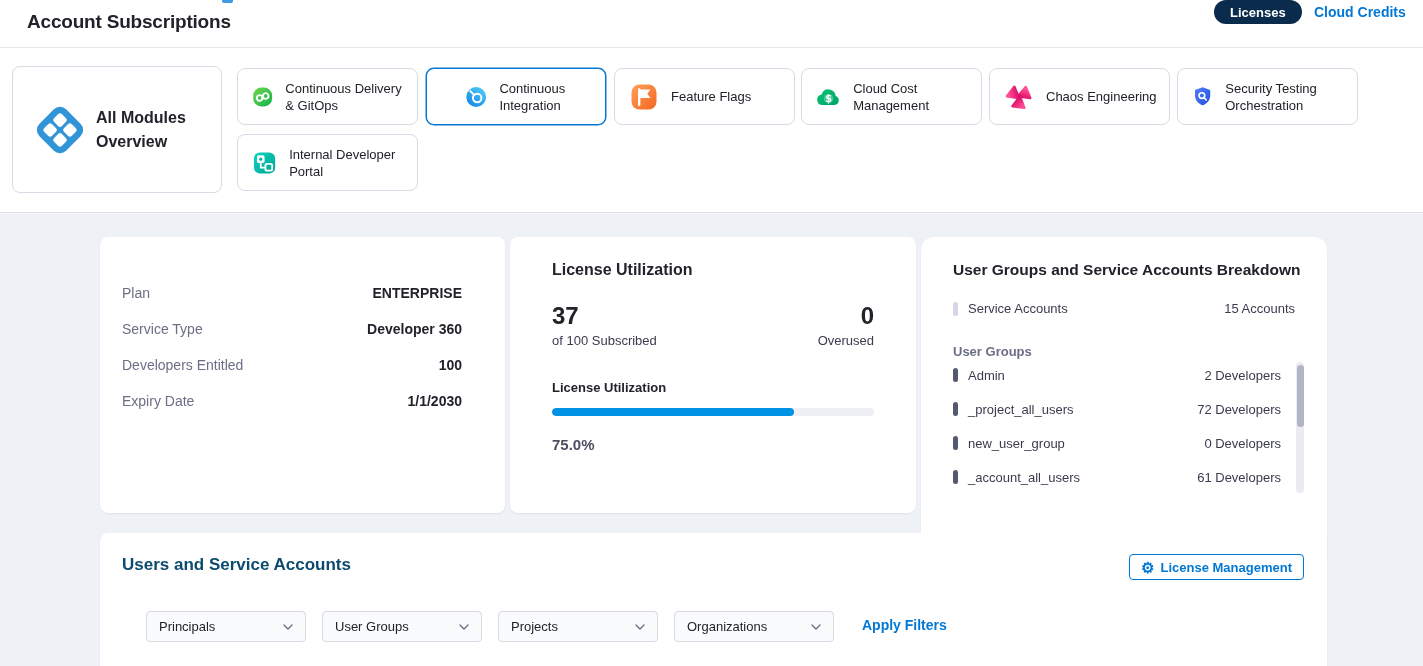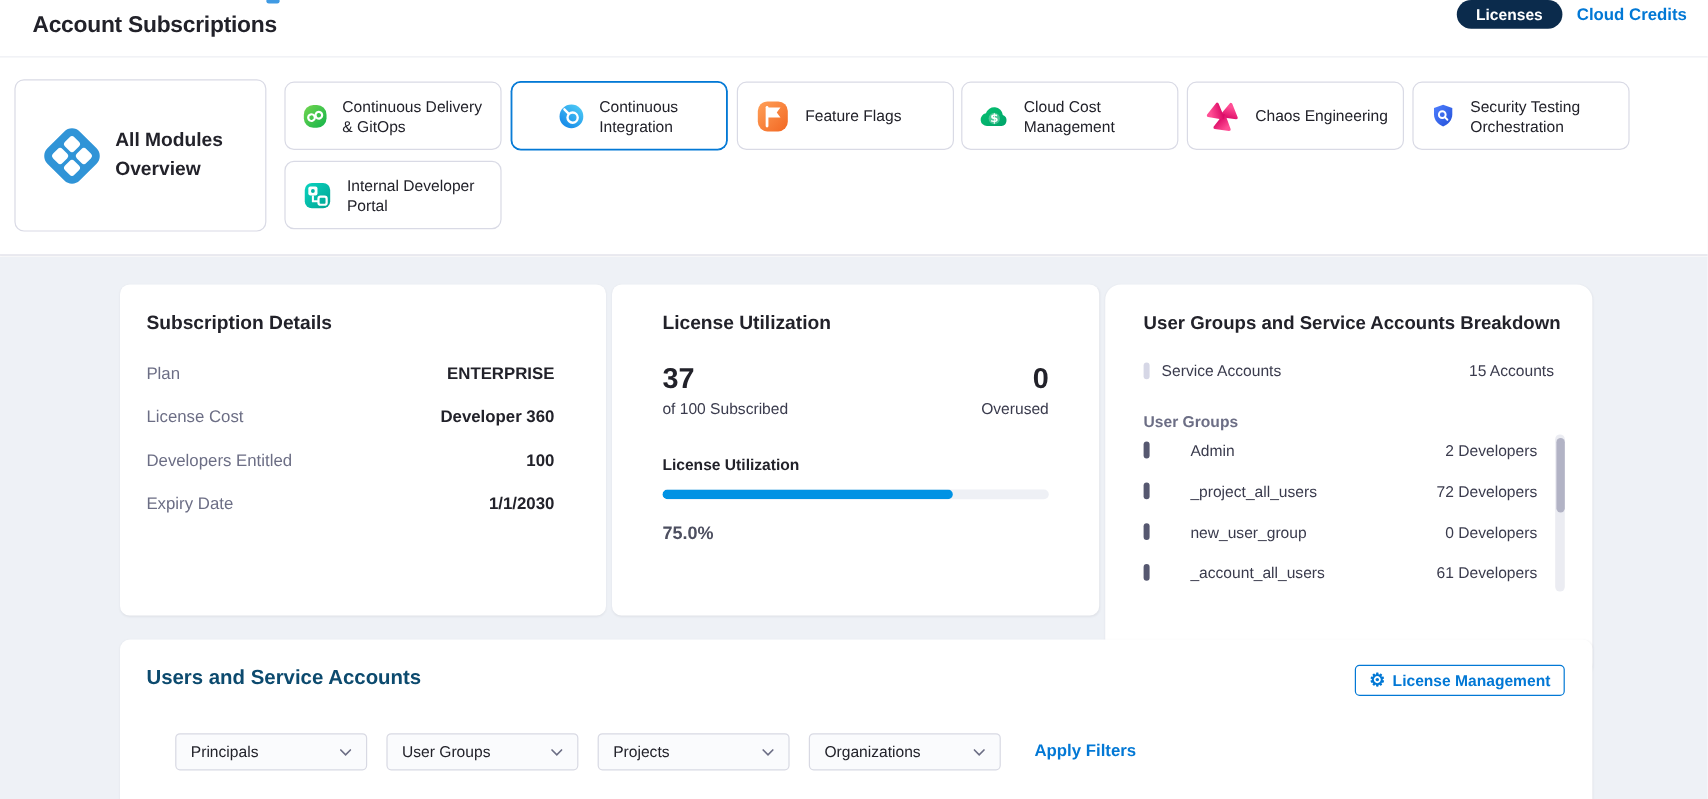--- a/index.html
+++ b/index.html
@@ -41,21 +41,21 @@
   .bk-title { font-size:15.5px; white-space:nowrap; }
   .bk-row { display:flex; align-items:center; }
   .bk-pill { width:5px; height:14px; border-radius:2.5px; margin-right:10px; flex:none; }
   .pill-light { background:#d6d7e6; }
   .pill-dark { background:#565870; }
   .bk-label { font-size:13px; color:#3a3b4d; flex:1; }
   .bk-value { font-size:13px; color:#3a3b4d; }
   .sa-row { margin-top:22px; }
   .groups-heading { margin-top:28px; font-size:13px; font-weight:bold; color:#6c6e85; line-height:16px; }
   .group-list { margin-top:-2px; }
-  .group-row { height:34px; padding-right:14px;gap:24px; }
+  .group-row { height:34px; padding-right:14px; }
   .bk-scrollbar { position:absolute; right:23px; top:125px; width:8px; height:131px; background:#ebecf2; border-radius:4px; }
   .bk-thumb { position:absolute; left:0.5px; top:3px; width:7px; height:62px; background:#b2b3c5; border-radius:3.5px; }
 
   .card-users { left:100px; top:319px; width:1227px; height:200px; }
   .users-title { position:absolute; left:22px; top:22px; font-size:17px; font-weight:bold; color:#0c4a6e; }
   .lm-button { position:absolute; right:23px; top:21px; height:26px; padding:0 11px; display:flex; align-items:center; gap:6px; background:#fff; border:1px solid #0278d5; border-radius:4px; color:#0278d5; font-size:13px; font-weight:bold; font-family:inherit; cursor:pointer; }
   .gear { font-size:15px; line-height:1; }
   .filters { position:absolute; left:46px; top:78px; display:flex; gap:16px; }
   .dropdown { width:160px; height:31px; background:#fafbfd; border:1px solid #d8d9e3; border-radius:4px; display:flex; align-items:center; justify-content:space-between; padding:0 12px; cursor:pointer; }
   .dd-label { font-size:13px; color:#22222a; }
@@ -193,28 +193,27 @@
       <path d="M11.5 16v5.5h5" stroke="#fff" stroke-width="2" fill="none"></path>
       <rect x="17" y="17" width="8" height="8" rx="2" fill="none" stroke="#fff" stroke-width="2.2"></rect>
     </svg>
     <div class="mod-label">Internal Developer Portal</div>
   </div>
 </div>
 
 <div class="gray-section">
 
   <div class="card card-sub">
-    <div class="card-title">Subscription Details</div>
     <div class="sub-rows">
       <div class="sub-row">
         <span class="sub-label">Plan</span>
         <span class="sub-value">ENTERPRISE</span>
       </div>
       <div class="sub-row">
-        <span class="sub-label">License Cost</span>
+        <span class="sub-label">Service Type</span>
         <span class="sub-value">Developer 360</span>
       </div>
       <div class="sub-row">
         <span class="sub-label">Developers Entitled</span>
         <span class="sub-value">100</span>
       </div>
       <div class="sub-row">
         <span class="sub-label">Expiry Date</span>
         <span class="sub-value">1/1/2030</span>
       </div>

